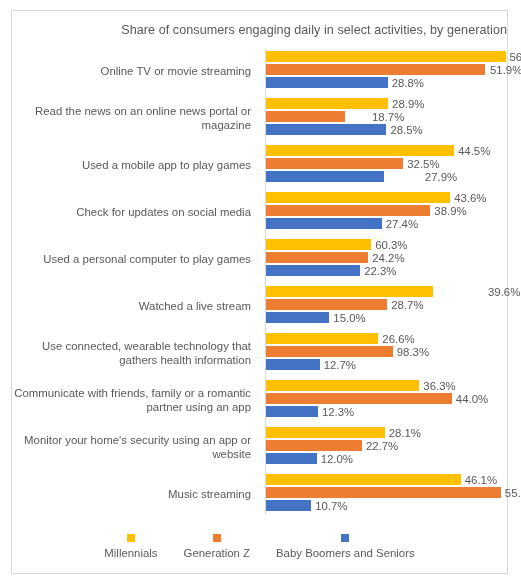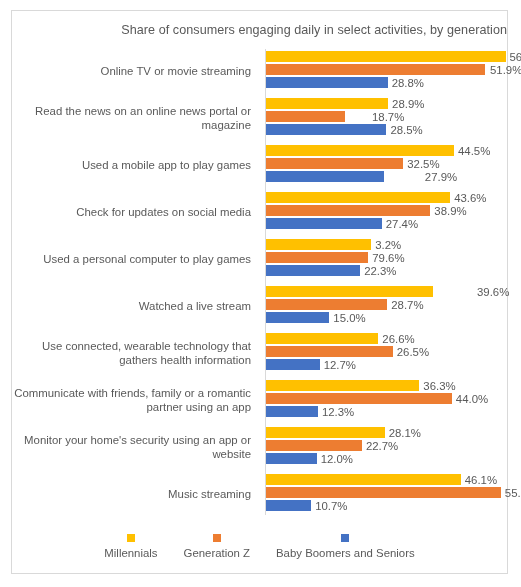--- a/index.html
+++ b/index.html
@@ -218,59 +218,59 @@
               <div class="bar boomers" style="width: 115.741px;"></div>
               <span class="bar-value" style="left: 115.741px;">27.4%</span>
             </div>
           </div>
         </div>
         <div class="group" style="top: 188px;">
           <div class="cat-label">Used a personal computer to play games</div>
           <div class="bars">
             <div class="bar-row">
               <div class="bar millennials" style="width: 105.181px;"></div>
-              <span class="bar-value" style="left: 105.181px;">3.2%</span>
+              <span class="bar-value" style="left: 105.181px;">60.3%</span>
             </div>
             <div class="bar-row">
               <div class="bar genz" style="width: 102.224px;"></div>
-              <span class="bar-value" style="left: 102.224px;">79.6%</span>
+              <span class="bar-value" style="left: 102.224px;">24.2%</span>
             </div>
             <div class="bar-row">
               <div class="bar boomers" style="width: 94.1983px;"></div>
               <span class="bar-value" style="left: 94.1983px;">22.3%</span>
             </div>
           </div>
         </div>
         <div class="group" style="top: 235px;">
           <div class="cat-label">Watched a live stream</div>
           <div class="bars">
             <div class="bar-row">
               <div class="bar millennials" style="width: 167.276px;"></div>
-              <span class="bar-value" style="left: 163px; padding-left: 48px;">39.6%</span>
+              <span class="bar-value" style="left: 174px; padding-left: 48px;">39.6%</span>
             </div>
             <div class="bar-row">
               <div class="bar genz" style="width: 121.233px;"></div>
               <span class="bar-value" style="left: 121.233px;">28.7%</span>
             </div>
             <div class="bar-row">
               <div class="bar boomers" style="width: 63.3621px;"></div>
               <span class="bar-value" style="left: 63.3621px;">15.0%</span>
             </div>
           </div>
         </div>
         <div class="group" style="top: 282px;">
           <div class="cat-label">Use connected, wearable technology that gathers health information</div>
           <div class="bars">
             <div class="bar-row">
               <div class="bar millennials" style="width: 112.362px;"></div>
               <span class="bar-value" style="left: 112.362px;">26.6%</span>
             </div>
             <div class="bar-row">
               <div class="bar genz" style="width: 126.724px;"></div>
-              <span class="bar-value" style="left: 126.724px;">26.5%</span>
+              <span class="bar-value" style="left: 126.724px;">98.3%</span>
             </div>
             <div class="bar-row">
               <div class="bar boomers" style="width: 53.6466px;"></div>
               <span class="bar-value" style="left: 53.6466px;">12.7%</span>
             </div>
           </div>
         </div>
         <div class="group" style="top: 329px;">
           <div class="cat-label">Communicate with friends, family or a romantic partner using an app</div>
           <div class="bars">

